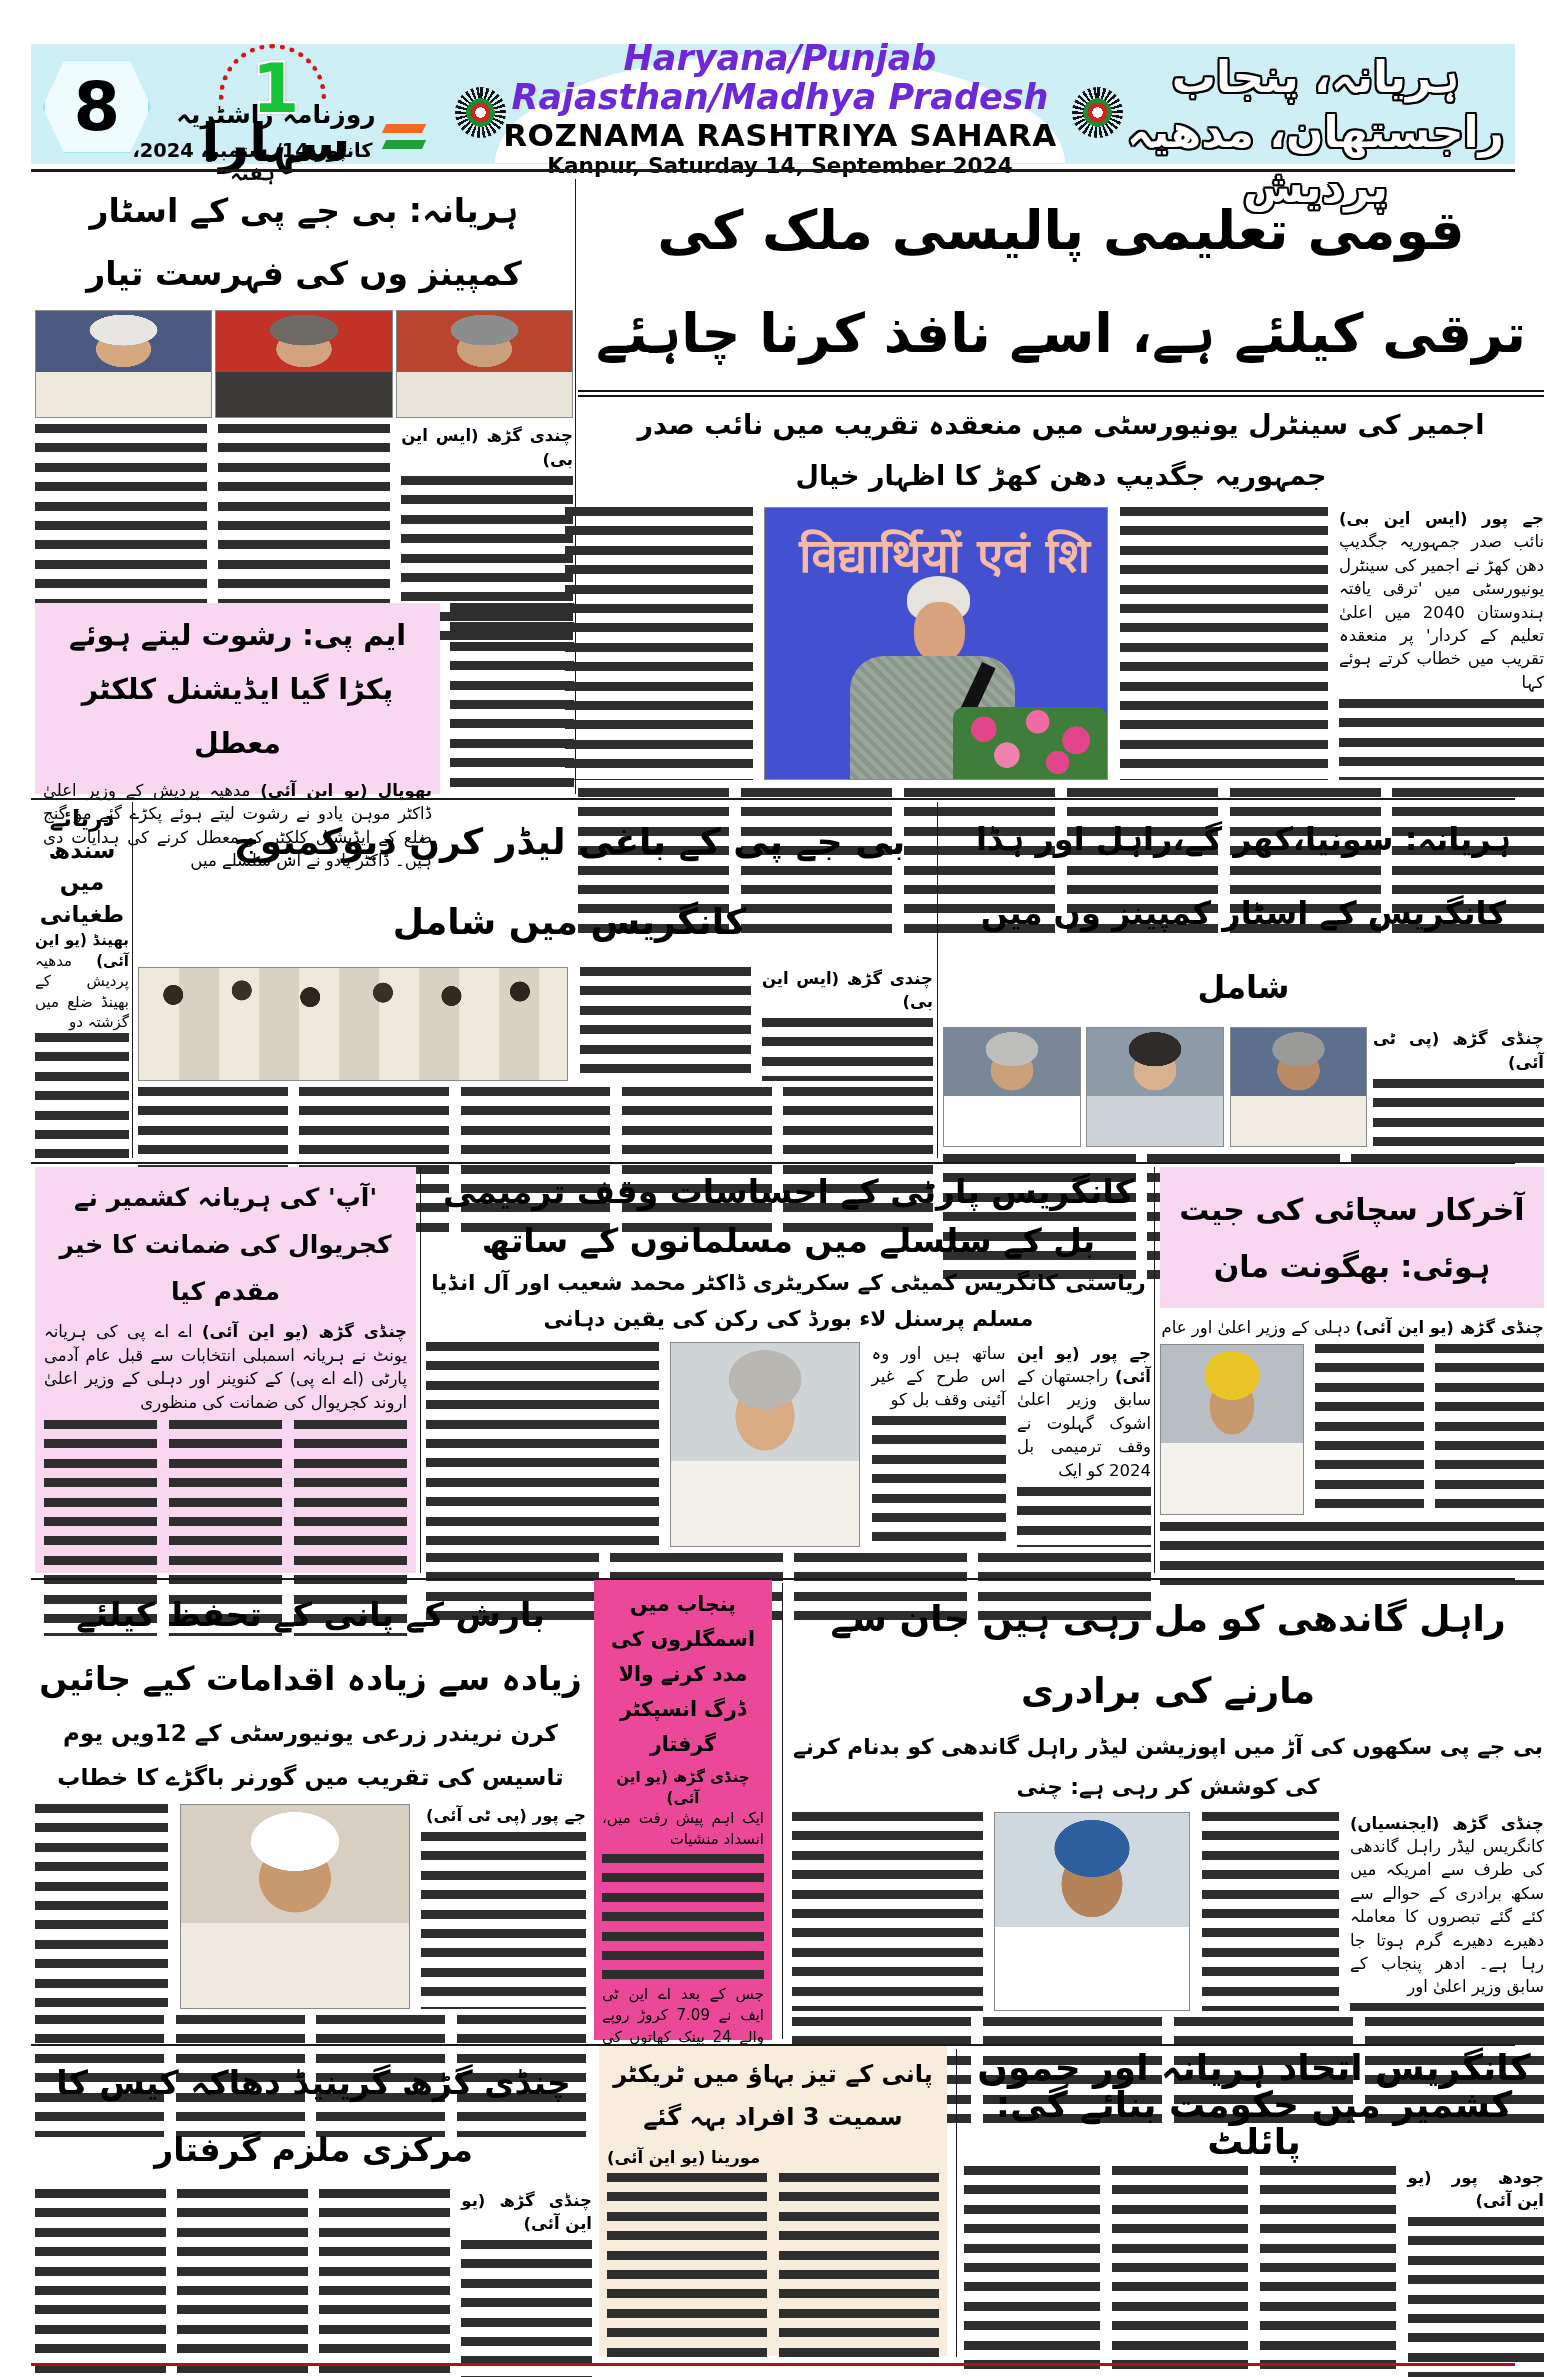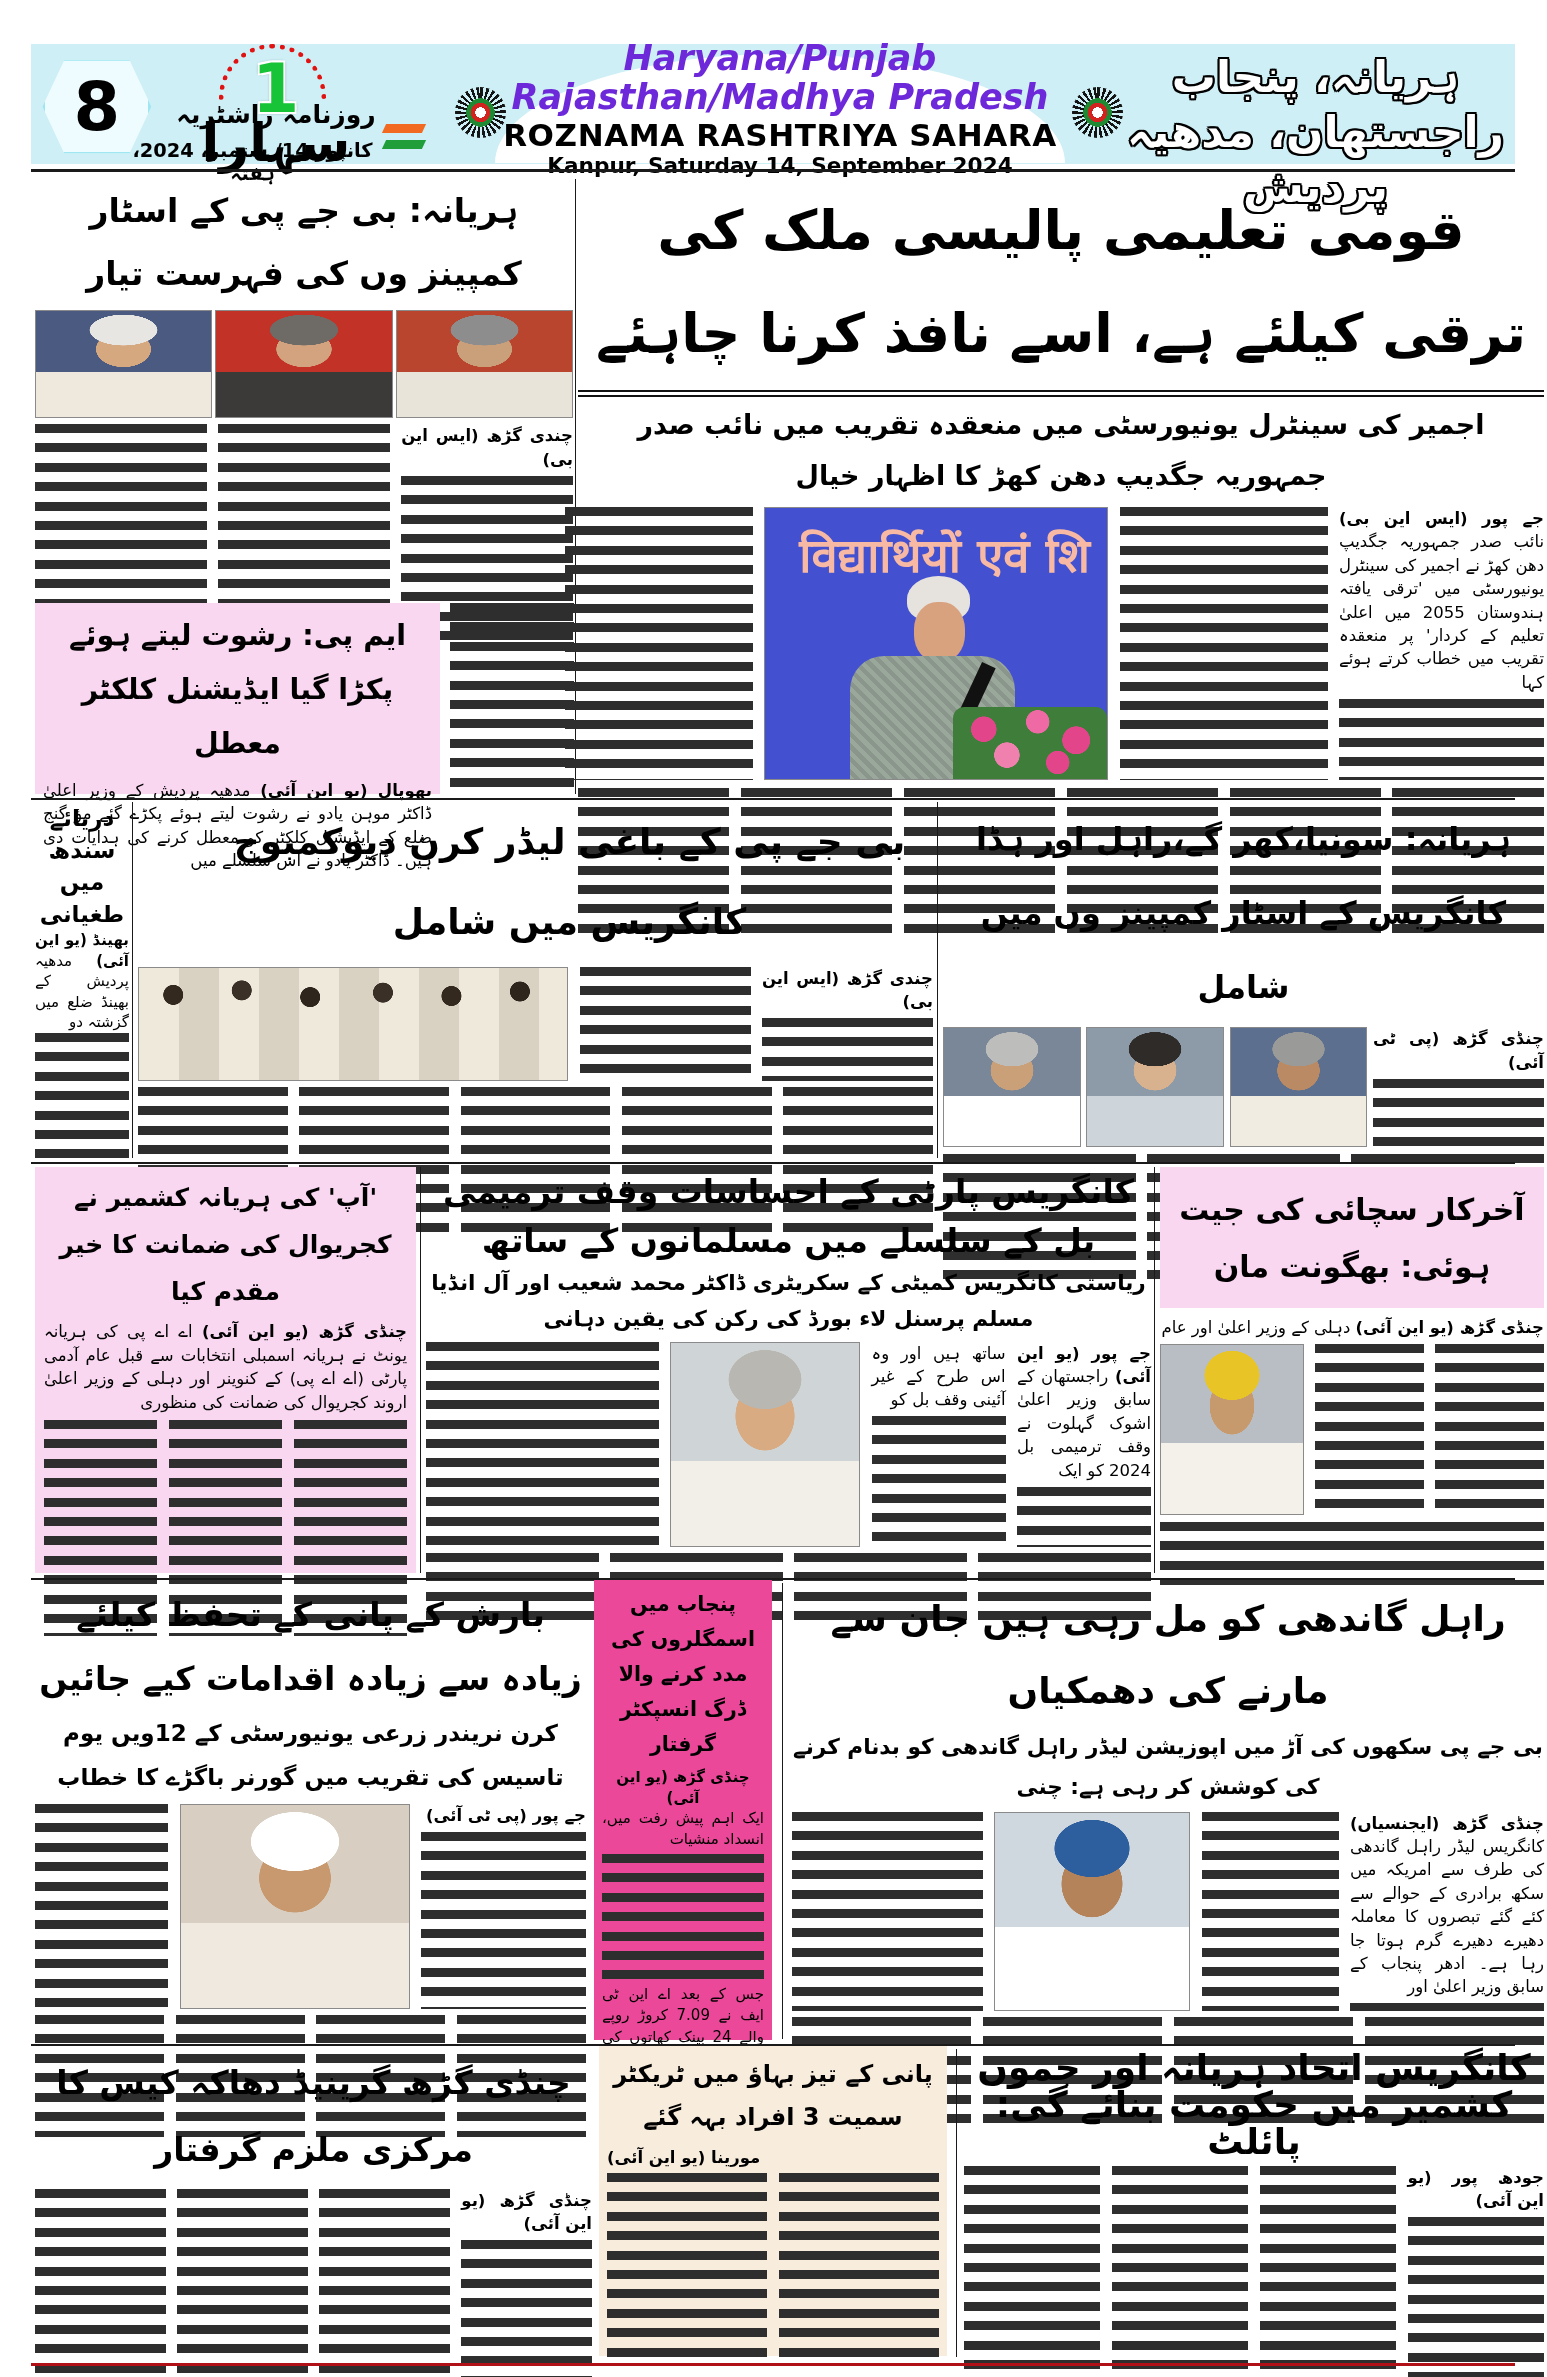--- a/index.html
+++ b/index.html
@@ -132,21 +132,21 @@
 
   <div class="abs vrule" style="left:575px;top:179px;height:615px;"></div>
 
   <div class="abs" style="left:578px;top:179px;width:966px;height:615px;">
     <div class="hl" style="font-size:54px;line-height:103px;">قومی تعلیمی پالیسی ملک کی ترقی کیلئے ہے، اسے نافذ کرنا چاہئے</div>
     <div class="dblrule" style="margin-top:4.6px;"></div>
     <div class="sub" style="font-size:27px;line-height:51px;margin-top:2.3px;">اجمیر کی سینٹرل یونیورسٹی میں منعقدہ تقریب میں نائب صدر جمہوریہ جگدیپ دھن کھڑ کا اظہار خیال</div>
     <div class="cols" style="height:273px;margin-top:5.7px;">
       <div class="col" style="flex:0 0 205px;">
         <p class="lead"><span class="dl">جے پور (ایس این بی)</span>
-          <span>نائب صدر جمہوریہ جگدیپ دھن کھڑ نے اجمیر کی سینٹرل یونیورسٹی میں 'ترقی یافتہ ہندوستان 2055 میں اعلیٰ تعلیم کے کردار' پر منعقدہ تقریب میں خطاب کرتے ہوئے کہا</span></p>
+          <span>نائب صدر جمہوریہ جگدیپ دھن کھڑ نے اجمیر کی سینٹرل یونیورسٹی میں 'ترقی یافتہ ہندوستان 2040 میں اعلیٰ تعلیم کے کردار' پر منعقدہ تقریب میں خطاب کرتے ہوئے کہا</span></p>
         <div class="fill grow"></div>
       </div>
       <div class="fill" style="flex:0 0 208px;"></div>
       <div class="photo mainphoto" style="flex:0 0 342px;">
         <div class="abs banner-hi" style="left:34px;top:14.2px;">विद्यार्थियों एवं शि</div>
         <div class="abs" style="left:142px;top:68px;width:63px;height:46px;border-radius:50% 50% 40% 40%;background:#e6e3df;"></div>
         <div class="abs" style="left:149px;top:94px;width:51px;height:60px;border-radius:45%;background:#d9a27e;"></div>
         <div class="abs" style="left:85px;top:148px;width:165px;height:125px;border-radius:34px 34px 0 0;background:repeating-linear-gradient(45deg,#9aa79b 0 4.6px,#8a968b 4.6px 9px);"></div>
         <div class="abs" style="left:202px;top:154px;width:15px;height:68px;background:#111;transform:rotate(25deg);"></div>
         <div class="abs flowers" style="left:188px;top:199px;width:154px;height:74px;"></div>
@@ -288,21 +288,21 @@
   <div class="abs boxcyan" style="left:594px;top:1580px;width:178px;height:460px;padding:6.8px 8px;box-sizing:border-box;">
     <div class="hl" style="font-size:20.5px;line-height:35px;">پنجاب میں اسمگلروں کی مدد کرنے والا ڈرگ انسپکٹر گرفتار</div>
     <p class="lead" style="font-size:15px;line-height:20.5px;margin-top:5.7px;text-align:center;"><span class="dl">چنڈی گڑھ (یو این آئی)</span></p>
     <p class="lead" style="font-size:15px;line-height:20.5px;">ایک اہم پیش رفت میں، انسداد منشیات</p>
     <div class="fill" style="height:125px;margin:4.6px 0;"></div>
     <p class="lead" style="font-size:15px;line-height:21.6px;">جس کے بعد اے این ٹی ایف نے 7.09 کروڑ روپے والے 24 بینک کھاتوں کی شناخت منجمد کر دیے ہیں۔ اس کے علاوہ دو بینک لاکرز بھی ضبط کیے گئے ہیں۔</p>
   </div>
   <div class="abs vrule" style="left:782px;top:1583px;height:456px;"></div>
 
   <div class="abs" style="left:792px;top:1583px;width:752px;height:456px;">
-    <div class="hl" style="font-size:36px;line-height:72px;">راہل گاندھی کو مل رہی ہیں جان سے مارنے کی دھمکیاں</div>
+    <div class="hl" style="font-size:36px;line-height:72px;">راہل گاندھی کو مل رہی ہیں جان سے مارنے کی برادری</div>
     <div class="sub" style="font-size:21.6px;line-height:40px;">بی جے پی سکھوں کی آڑ میں اپوزیشن لیڈر راہل گاندھی کو بدنام کرنے کی کوشش کر رہی ہے: چنی</div>
     <div class="cols" style="height:199px;margin-top:4.6px;">
       <div class="col" style="flex:0 0 194px;">
         <p class="lead"><span class="dl">چنڈی گڑھ (ایجنسیاں)</span>
           <span>کانگریس لیڈر راہل گاندھی کی طرف سے امریکہ میں سکھ برادری کے حوالے سے کئے گئے تبصروں کا معاملہ دھیرے دھیرے گرم ہوتا جا رہا ہے۔ ادھر پنجاب کے سابق وزیر اعلیٰ اور</span></p>
         <div class="fill grow"></div>
       </div>
       <div class="fill" style="flex:0 0 137px;"></div>
       <div class="photo portrait" style="flex:0 0 194px;--bg:#cfd8df;--skin:#b5835a;--hair:#2d5f9e;--shirt:#ffffff;"></div>
       <div class="fill"></div>

